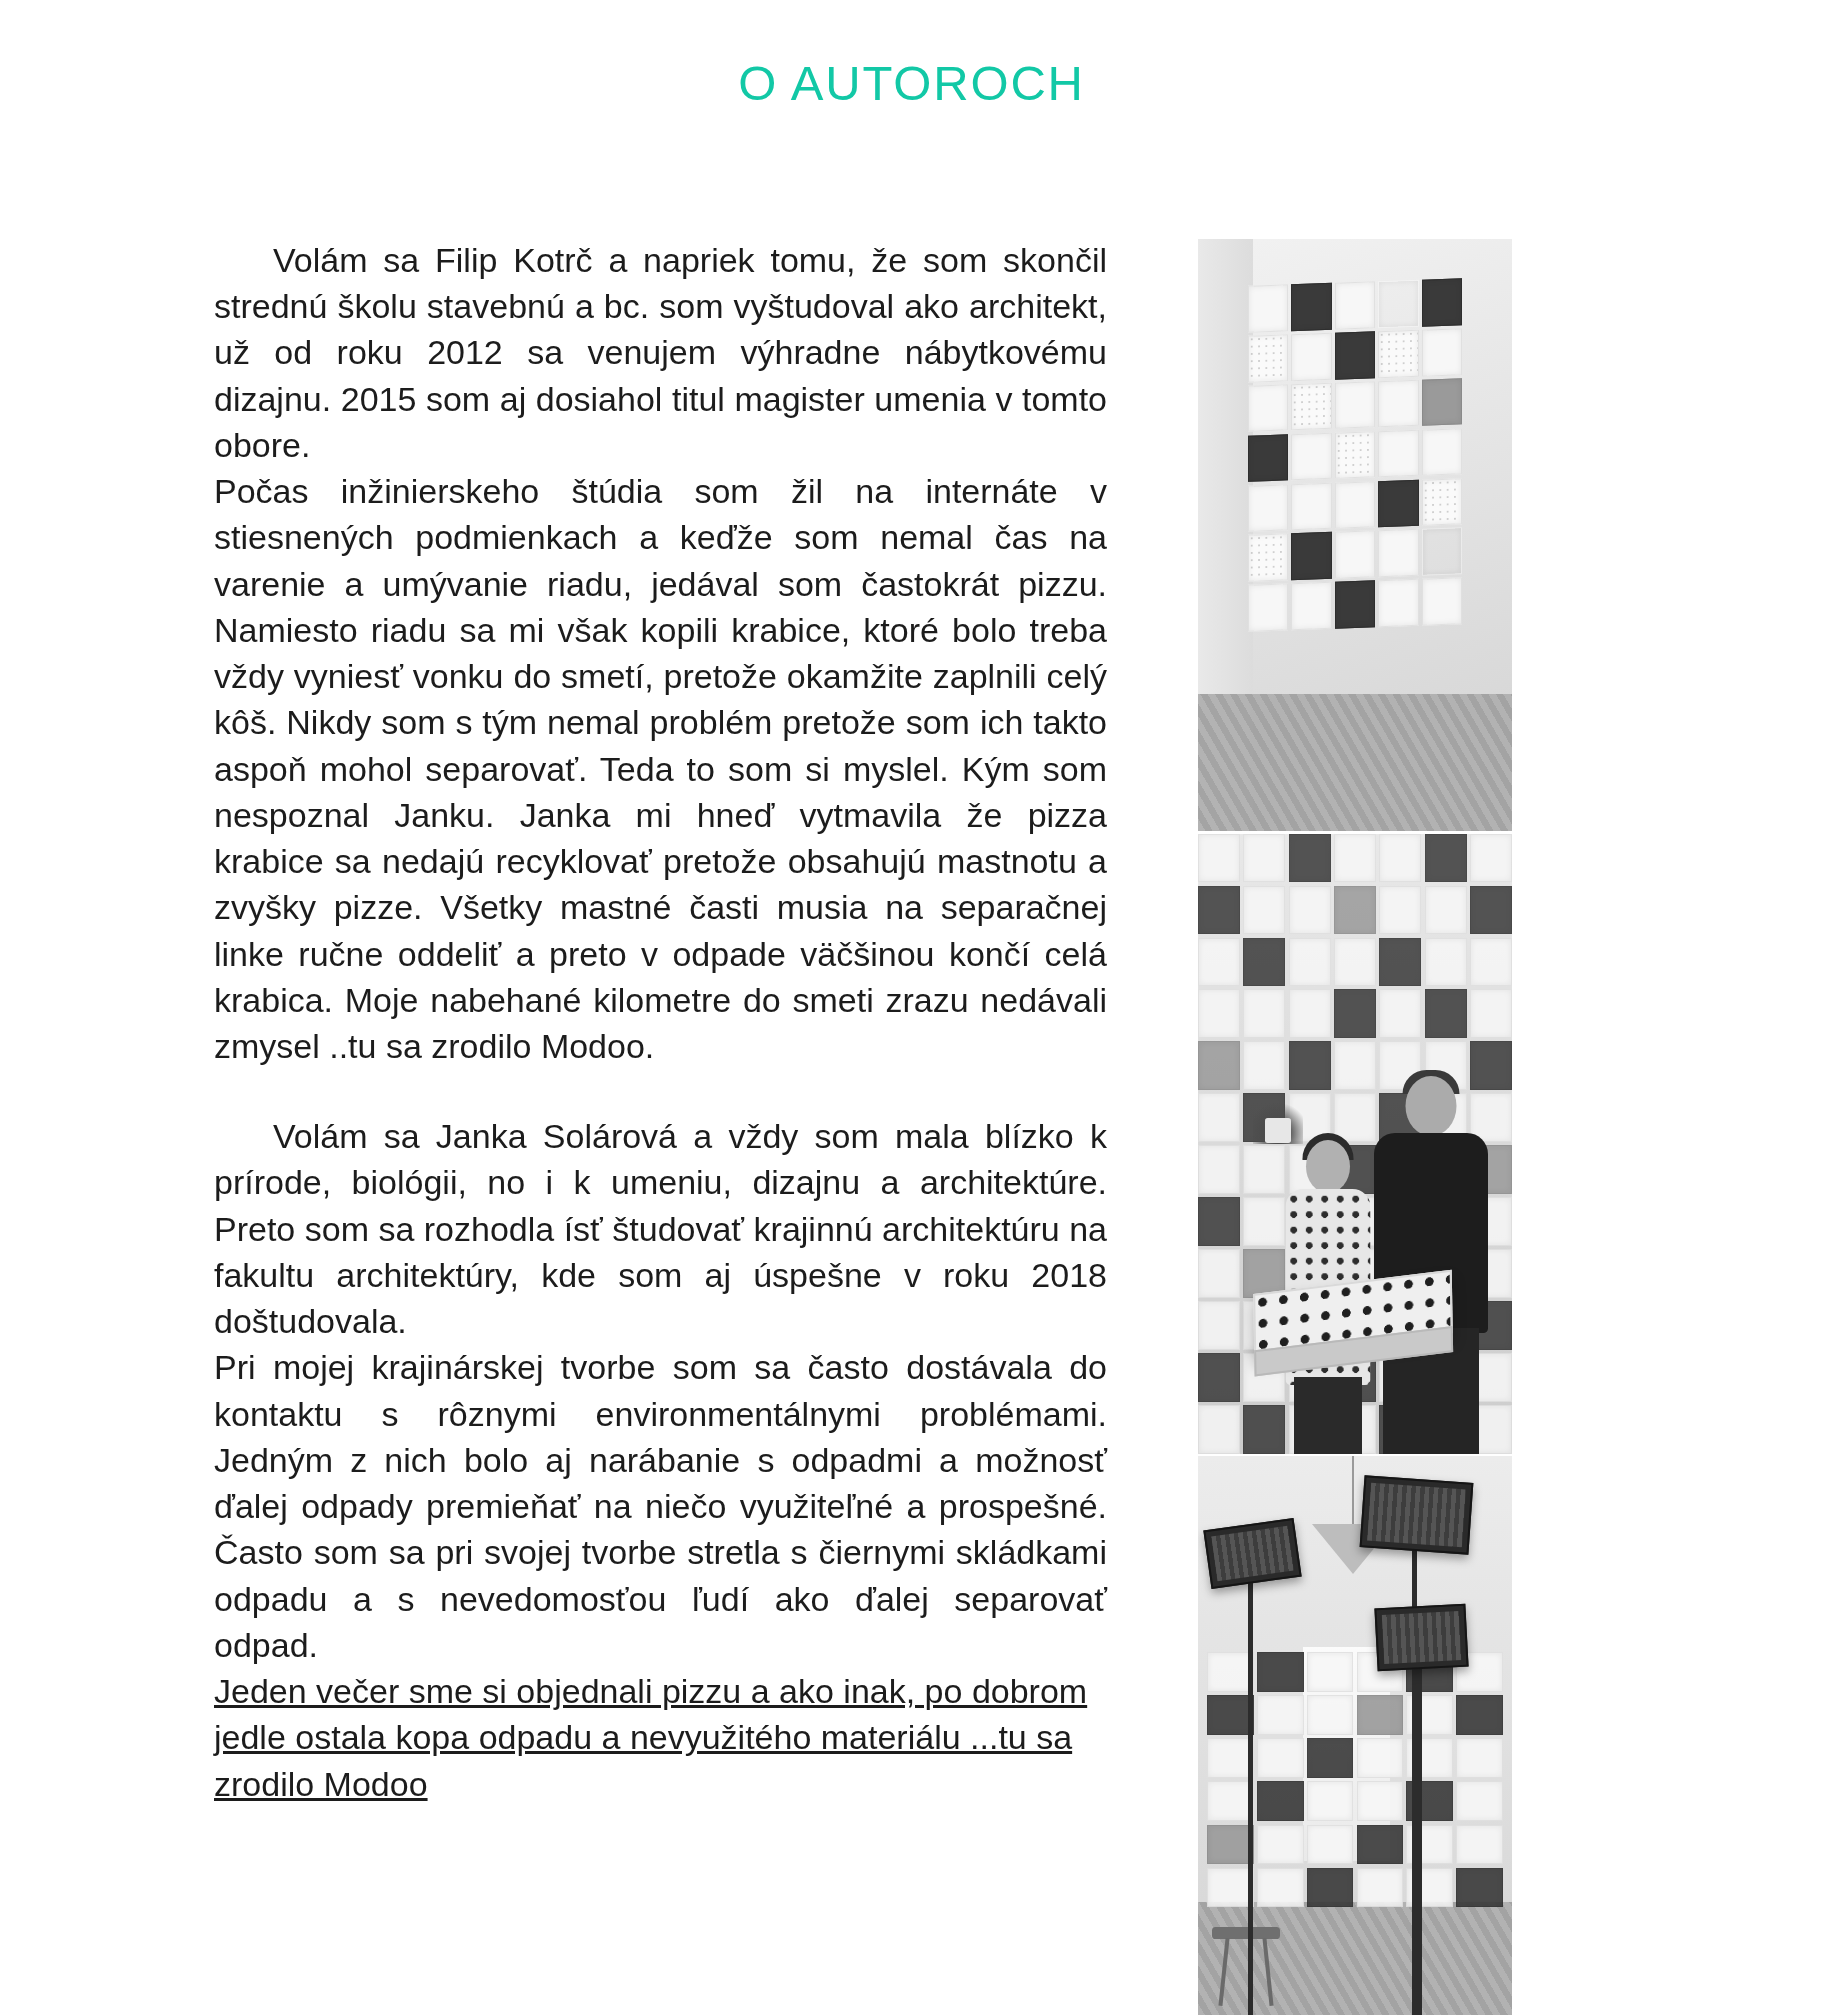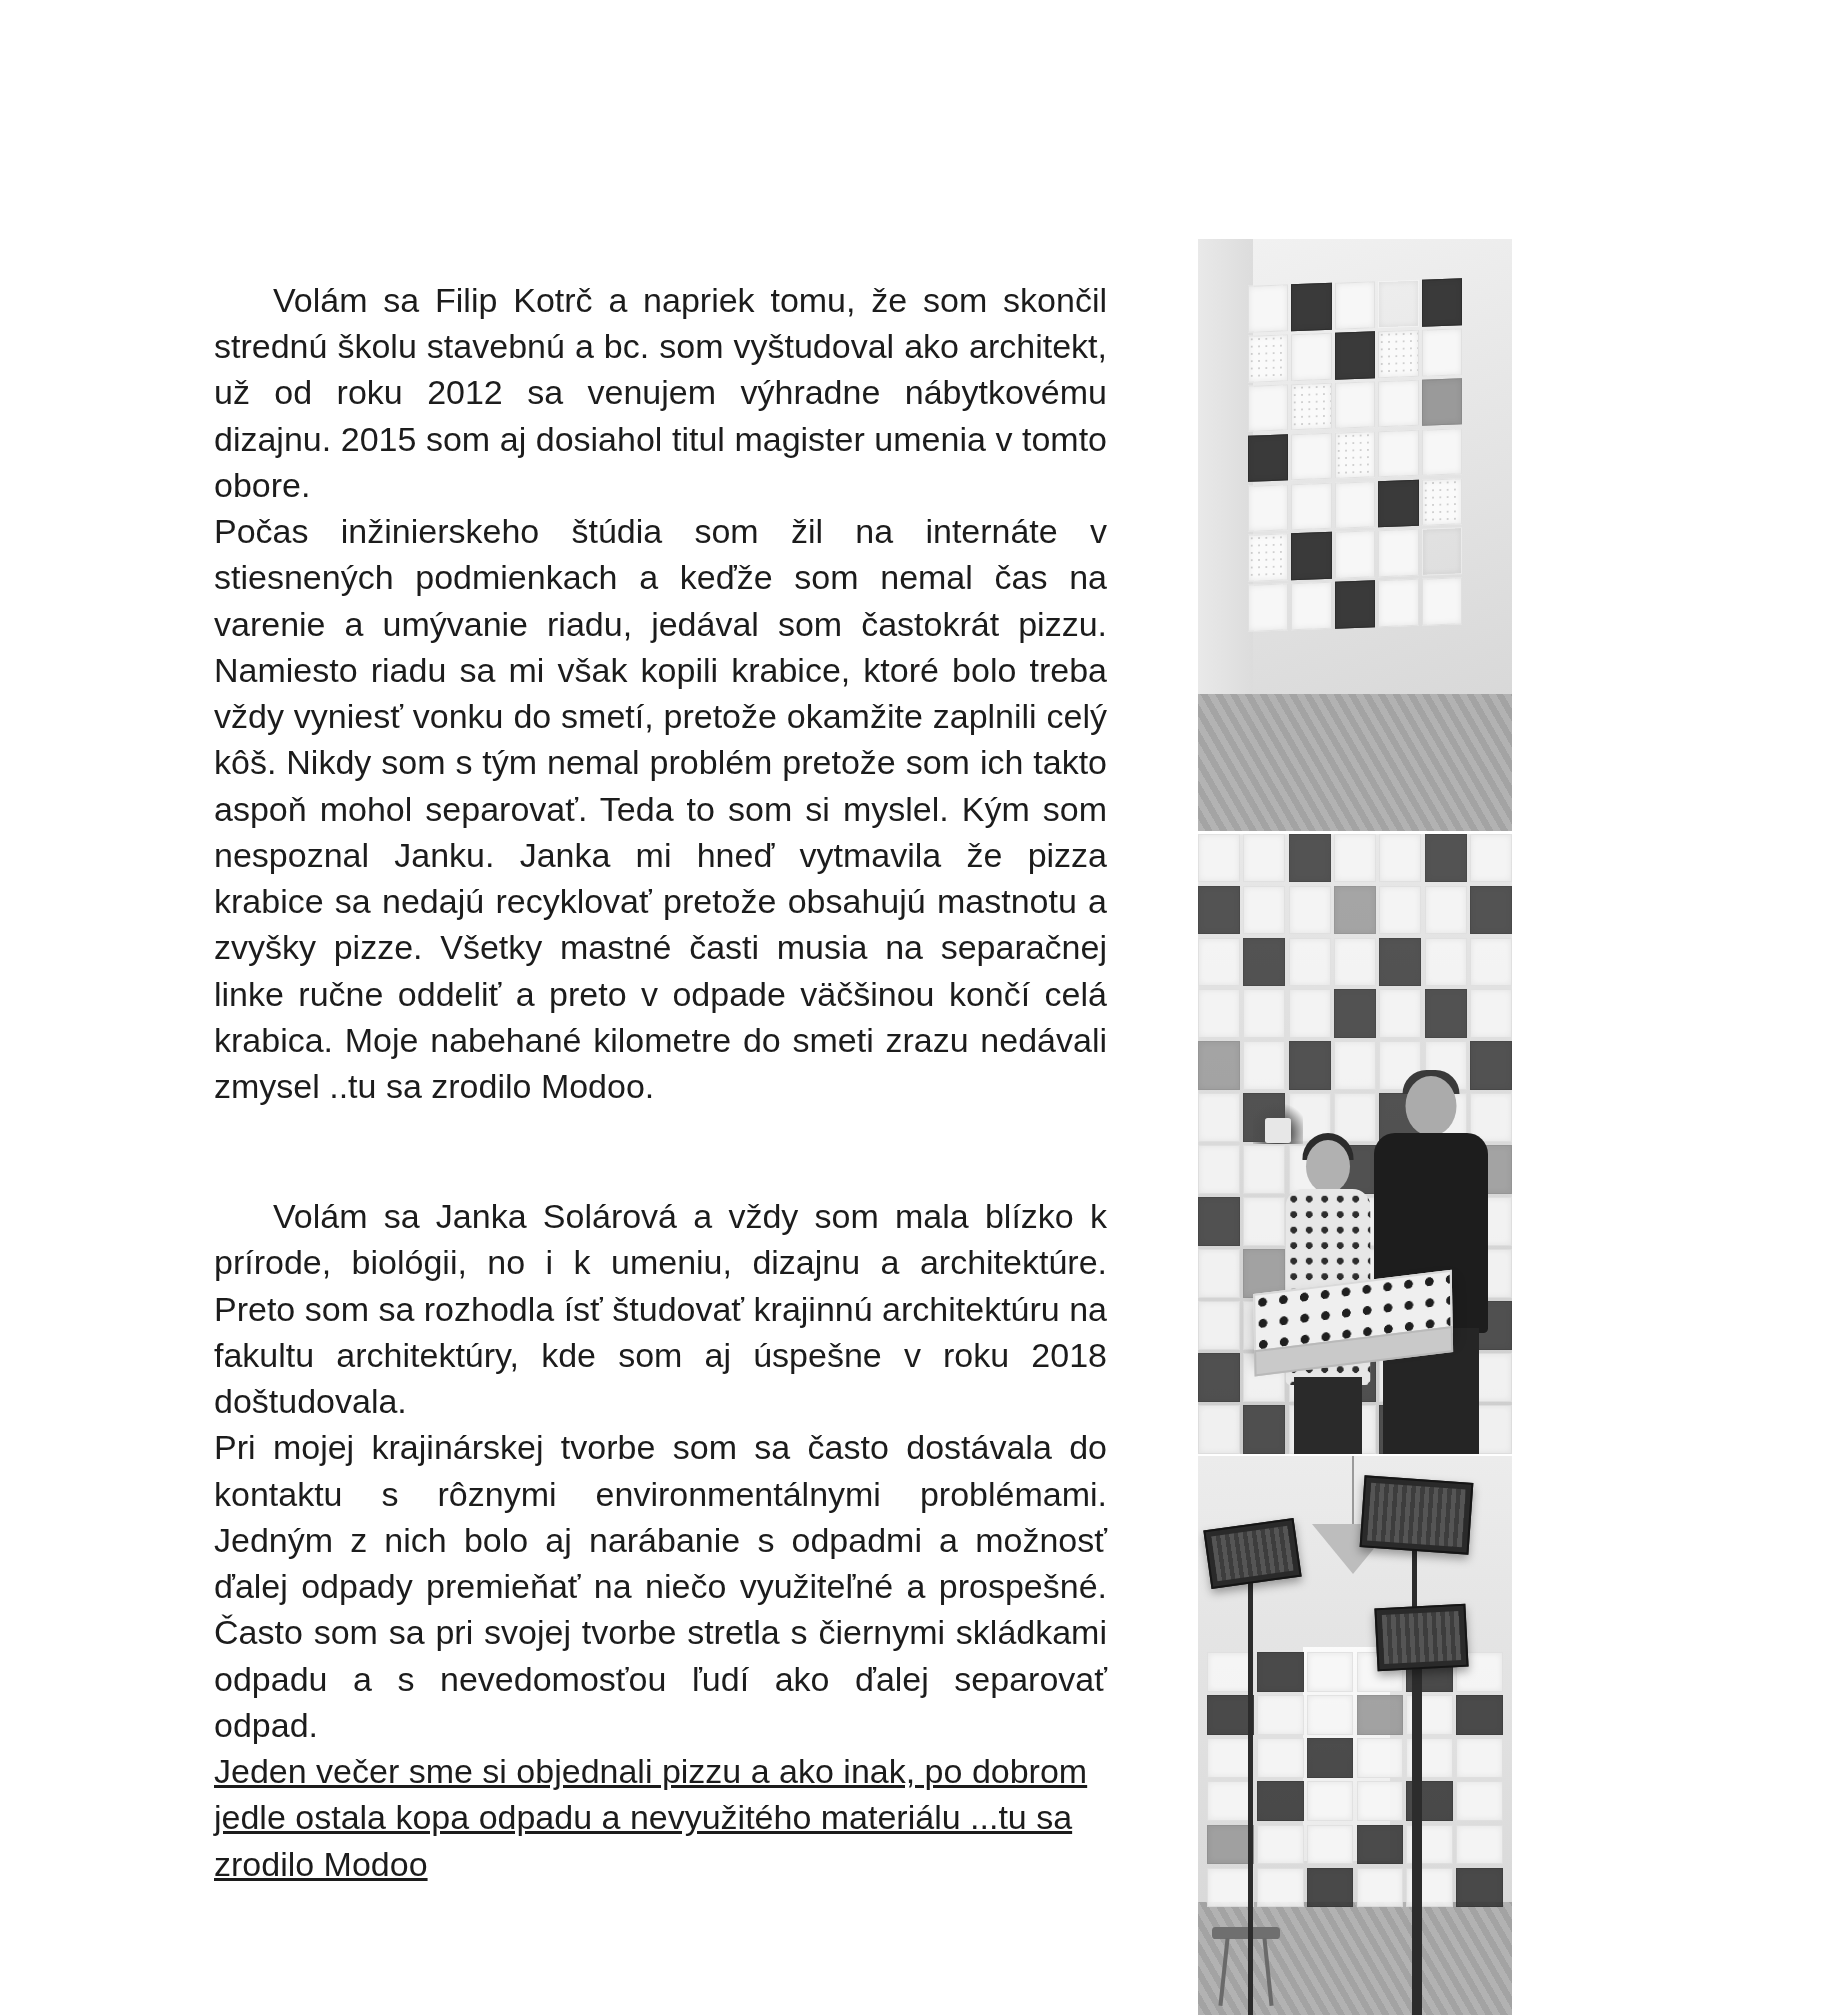--- a/index.html
+++ b/index.html
@@ -41,21 +41,21 @@
     width: 893px;
   }
   .para {
     font-size: 34px;
     line-height: 1.36;
     text-align: justify;
     color: #1c1c1c;
     margin: 0;
     font-weight: 400;
   }
-  .para.indent { text-indent: 59px; margin-top: 40px; }
+  .para.indent { text-indent: 59px; }
   .para.last-left { text-align: left; text-decoration: underline; }
   .gap { height: 44px; }
 
   
   .photo-col {
     position: absolute;
     left: 1198px;
     top: 239px;
     width: 314px;
   }
@@ -235,20 +235,21 @@
   .white-panel {
     position:absolute; left: 105px; top: 191px; width: 87px; height: 214px;
     background: linear-gradient(180deg,#fbfbfb,#e9e9e9);
   }
 </style>
 </head>
 <body>
 
 <div class="page">
 
+  <div class="page-title">O AUTOROCH</div>
 
   <div class="text-col">
     <p class="para indent">Volám sa Filip Kotrč a napriek tomu, že som skončil strednú školu stavebnú a bc. som vyštudoval ako architekt, už od roku 2012 sa venujem výhradne nábytkovému dizajnu. 2015 som aj dosiahol titul magister umenia v tomto obore.</p>
     <p class="para">Počas inžinierskeho štúdia som žil na internáte v stiesnených podmienkach a keďže som nemal čas na varenie a umývanie riadu, jedával som častokrát pizzu. Namiesto riadu sa mi však kopili krabice, ktoré bolo treba vždy vyniesť vonku do smetí, pretože okamžite zaplnili celý kôš. Nikdy som s tým nemal problém pretože som ich takto aspoň mohol separovať. Teda to som si myslel. Kým som nespoznal Janku. Janka mi hneď vytmavila že pizza krabice sa nedajú recyklovať pretože obsahujú mastnotu a zvyšky pizze. Všetky mastné časti musia na separačnej linke ručne oddeliť a preto v odpade väčšinou končí celá krabica. Moje nabehané kilometre do smeti zrazu nedávali zmysel ..tu sa zrodilo Modoo.</p>
     <div class="gap"></div>
     <p class="para indent">Volám sa Janka Solárová a vždy som mala blízko k prírode, biológii, no i k umeniu, dizajnu a architektúre. Preto som sa rozhodla ísť študovať krajinnú architektúru na fakultu architektúry, kde som aj úspešne v roku 2018 doštudovala.</p>
     <p class="para">Pri mojej krajinárskej tvorbe som sa často dostávala do kontaktu s rôznymi environmentálnymi problémami. Jedným z nich bolo aj narábanie s odpadmi a možnosť ďalej odpady premieňať na niečo využiteľné a prospešné. Často som sa pri svojej tvorbe stretla s čiernymi skládkami odpadu a s nevedomosťou ľudí ako ďalej separovať odpad.</p>
     <p class="para last-left">Jeden večer sme si objednali pizzu a ako inak, po dobrom jedle ostala kopa odpadu a nevyužitého materiálu ...tu sa zrodilo Modoo</p>
   </div>
 

